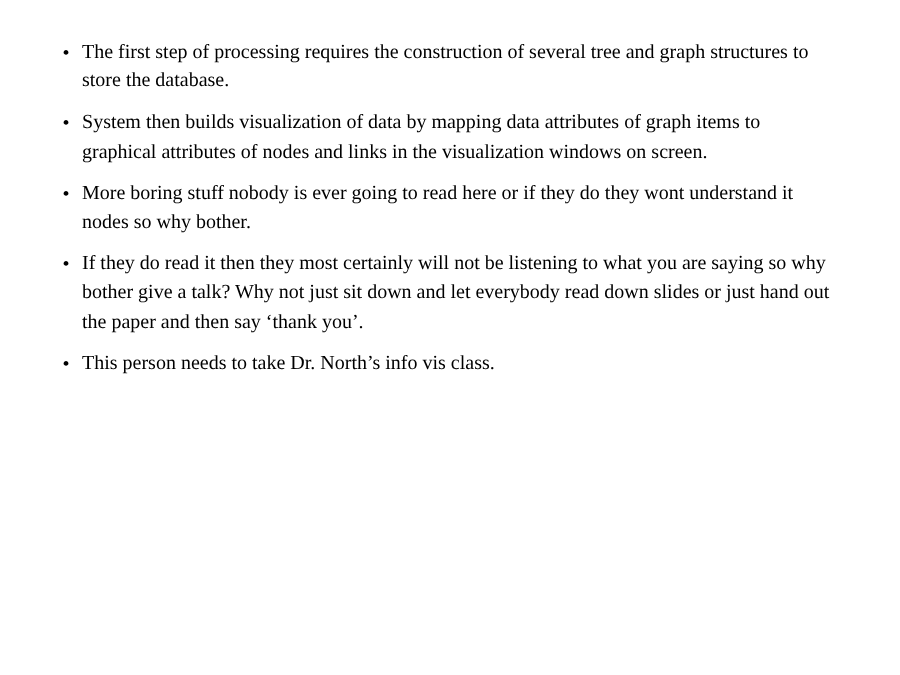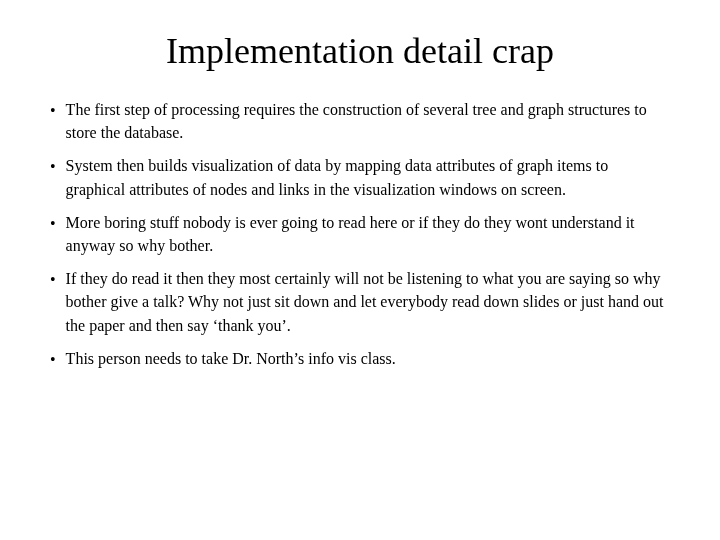--- a/index.html
+++ b/index.html
@@ -58,34 +58,33 @@
     }
 
     .bullet-text {
       flex: 1;
     }
   </style>
 </head>
 <body>
 
 <div class="slide-container">
-  <h1 class="slide-title">Implementation detail crap</h1>
 
   <ul class="bullet-list">
     <li class="bullet-item">
       <span class="bullet-dot">•</span>
       <span class="bullet-text">The first step of processing requires the construction of several tree and graph structures to store the database.</span>
     </li>
     <li class="bullet-item">
       <span class="bullet-dot">•</span>
       <span class="bullet-text">System then builds visualization of data by mapping data attributes of graph items to graphical attributes of nodes and links in the visualization windows on screen.</span>
     </li>
     <li class="bullet-item">
       <span class="bullet-dot">•</span>
-      <span class="bullet-text">More boring stuff nobody is ever going to read here or if they do they wont understand it anyway so why bother.</span>
+      <span class="bullet-text">More boring stuff nobody is ever going to read here or if they do they wont understand it nodes so why bother.</span>
     </li>
     <li class="bullet-item">
       <span class="bullet-dot">•</span>
       <span class="bullet-text">If they do read it then they most certainly will not be listening to what you are saying so why bother give a talk? Why not just sit down and let everybody read down slides or just hand out the paper and then say ‘thank you’.</span>
     </li>
     <li class="bullet-item">
       <span class="bullet-dot">•</span>
       <span class="bullet-text">This person needs to take Dr. North’s info vis class.</span>
     </li>
   </ul>

